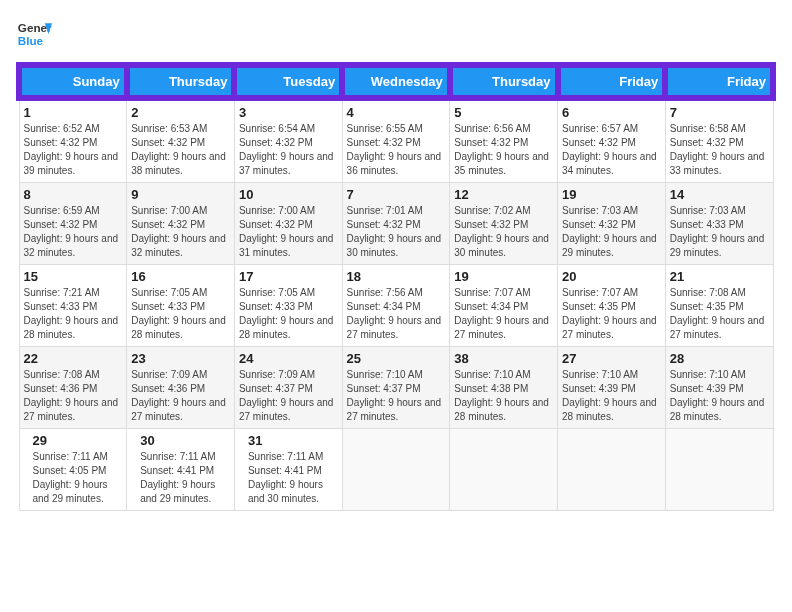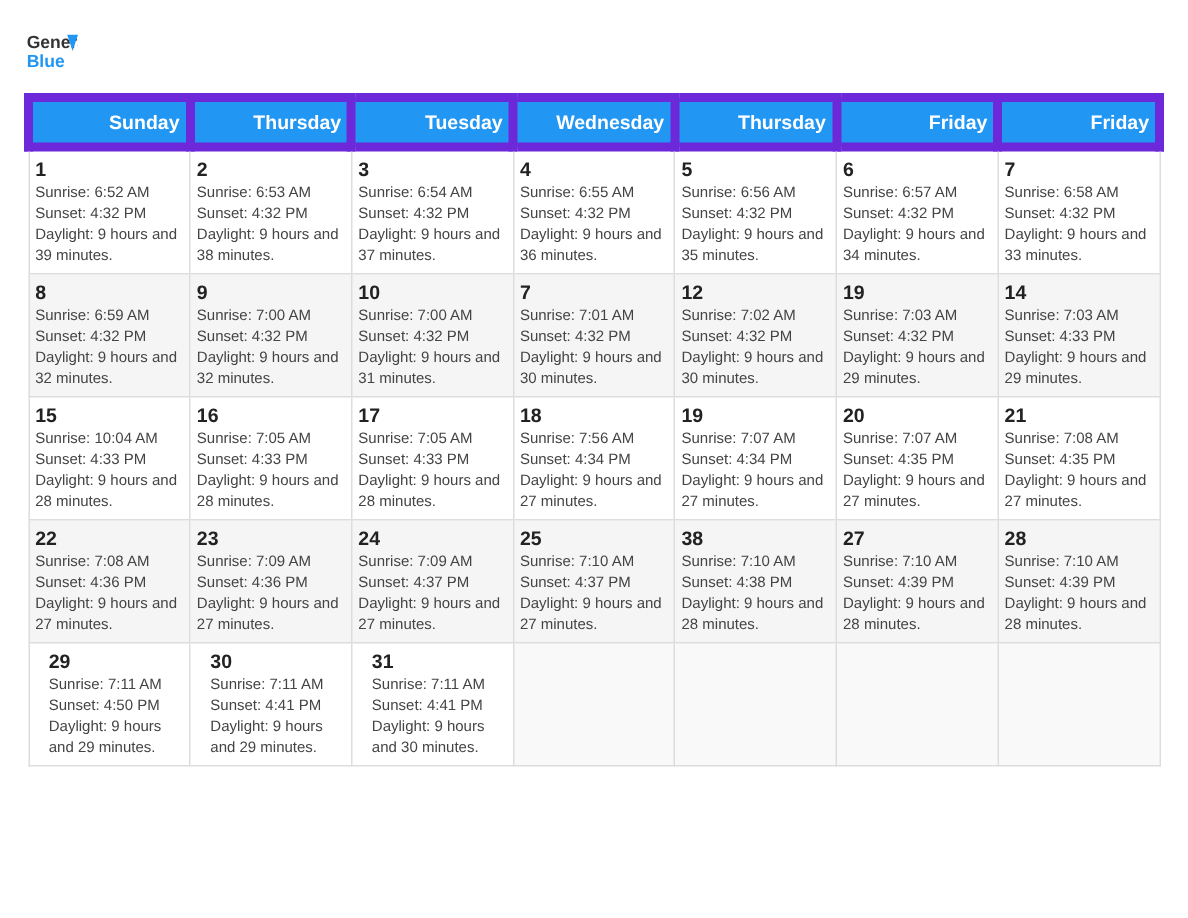--- a/index.html
+++ b/index.html
@@ -218,21 +218,21 @@
           <span>Sunrise: 7:03 AM</span><br>
           <span>Sunset: 4:33 PM</span><br>
           <span>Daylight: 9 hours and 29 minutes.</span>
         </div>
       </td>
       </tr>
       <tr class="week-row">
         <td>
         <span class="day-num">15</span>
         <div class="day-info">
-          <span>Sunrise: 10:04 AM</span><br>
+          <span>Sunrise: 7:21 AM</span><br>
           <span>Sunset: 4:33 PM</span><br>
           <span>Daylight: 9 hours and 28 minutes.</span>
         </div>
       </td>
         <td>
         <span class="day-num">16</span>
         <div class="day-info">
           <span>Sunrise: 7:05 AM</span><br>
           <span>Sunset: 4:33 PM</span><br>
           <span>Daylight: 9 hours and 28 minutes.</span>
@@ -335,21 +335,21 @@
           <span>Sunset: 4:39 PM</span><br>
           <span>Daylight: 9 hours and 28 minutes.</span>
         </div>
       </td>
       </tr>
       <tr class="last-row">
         <td>
         <span class="day-num">29</span>
         <div class="day-info">
           <span>Sunrise: 7:11 AM</span><br>
-          <span>Sunset: 4:50 PM</span><br>
+          <span>Sunset: 4:05 PM</span><br>
           <span>Daylight: 9 hours and 29 minutes.</span>
         </div>
       </td>
         <td>
         <span class="day-num">30</span>
         <div class="day-info">
           <span>Sunrise: 7:11 AM</span><br>
           <span>Sunset: 4:41 PM</span><br>
           <span>Daylight: 9 hours and 29 minutes.</span>
         </div>

